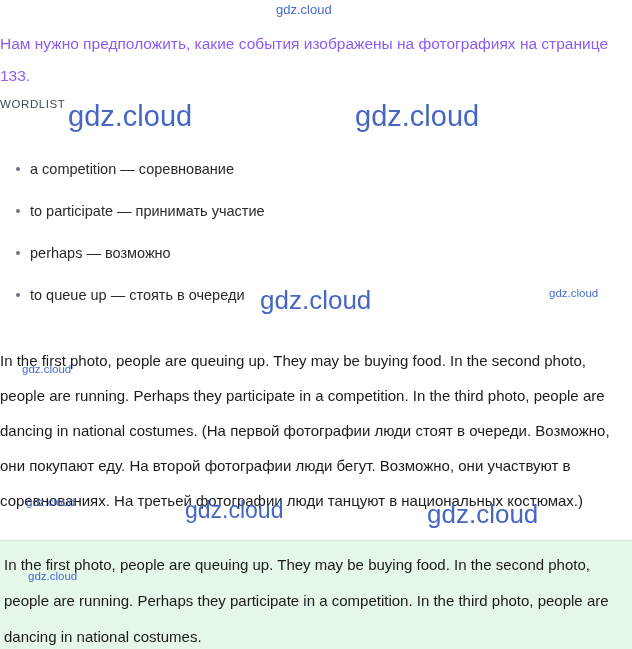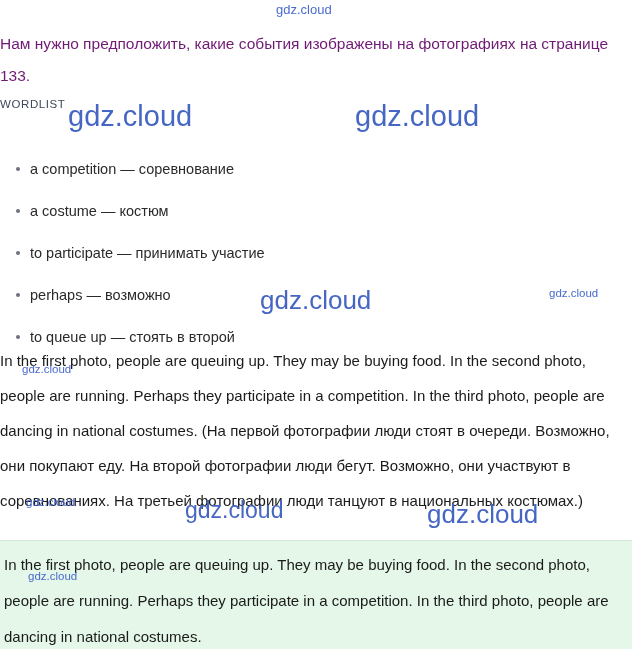--- a/index.html
+++ b/index.html
@@ -20,21 +20,21 @@
     width: 632px;
     height: 649px;
   }
   .intro {
     position: absolute;
     left: 0px;
     top: 28px;
     width: 614px;
     font-size: 15.5px;
     line-height: 32px;
-    color: #701a75;
+    color: #8b5cf6;
   }
   .wordlist-label {
     position: absolute;
     left: 0px;
     top: 98px;
     font-size: 11.5px;
     font-weight: normal;
     letter-spacing: 0.6px;
     color: #3b4a5a;
     text-transform: uppercase;
@@ -167,24 +167,23 @@
 <body>
 
 <div class="page">
 
   <div class="intro">Нам нужно предположить, какие события изображены на фотографиях на странице 133.</div>
 
   <div class="wordlist-label">WORDLIST</div>
 
   <ul class="wordlist">
     <li>a competition — соревнование</li>
-    <li>a costume — костюм</li>
     <li>to participate — принимать участие</li>
     <li>perhaps — возможно</li>
-    <li>to queue up — стоять в второй</li>
+    <li>to queue up — стоять в очереди</li>
   </ul>
 
   <div class="answer-en">In the first photo, people are queuing up. They may be buying food. In the second photo, people are running. Perhaps they participate in a competition. In the third photo, people are dancing in national costumes. (На первой фотографии люди стоят в очереди. Возможно, они покупают еду. На второй фотографии люди бегут. Возможно, они участвуют в соревнованиях. На третьей фотографии люди танцуют в национальных костюмах.)</div>
 
   <div class="highlight-box"></div>
   <div class="highlight-text">In the first photo, people are queuing up. They may be buying food. In the second photo, people are running. Perhaps they participate in a competition. In the third photo, people are dancing in national costumes.</div>
 
   <div class="wm wm-top">gdz.cloud</div>
   <div class="wm wm-big1">gdz.cloud</div>
   <div class="wm wm-big2">gdz.cloud</div>

